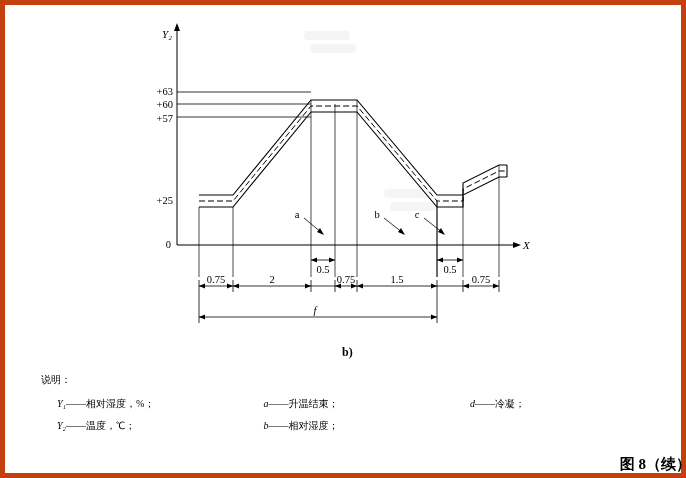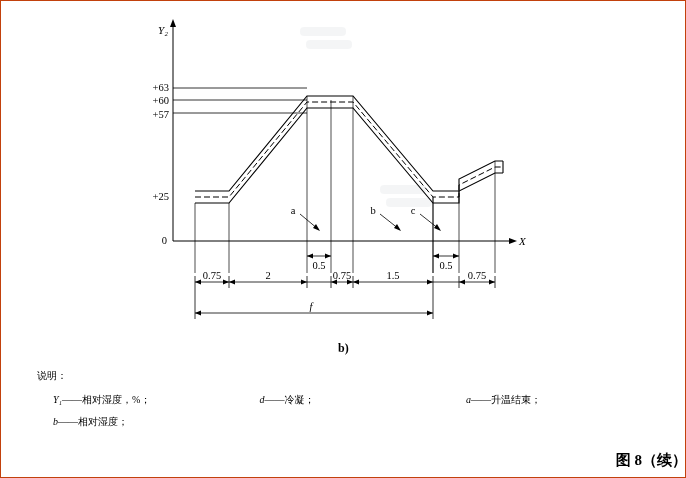--- a/index.html
+++ b/index.html
@@ -11,21 +11,21 @@
     height: 478px;
     background: #ffffff;
     font-family: "Liberation Serif", serif;
     color: #000000;
     overflow: hidden;
   }
   #page {
     position: relative;
     width: 686px;
     height: 478px;
-    border: 1px solid #c2410c;
+    border: 5px solid #c2410c;
     box-sizing: border-box;
   }
   .chart-area {
     position: absolute;
     left: 0;
     top: 0;
     width: 686px;
     height: 340px;
   }
   svg {
@@ -210,28 +210,31 @@
   <div class="panel-label">b)</div>
 
   <div class="legend">
     <div class="legend-title">说明：</div>
 
     <div class="legend-row">
       <div class="legend-col">
         <span class="sym">Y₁</span><span>——相对湿度，%；</span>
       </div>
       <div class="legend-col">
+        <span class="sym">a</span><span>——升温结束；</span>
+      </div>
+      <div class="legend-col">
         <span class="sym">d</span><span>——冷凝；</span>
       </div>
-      <div class="legend-col">
-        <span class="sym">a</span><span>——升温结束；</span>
-      </div>
     </div>
 
     <div class="legend-row">
+      <div class="legend-col">
+        <span class="sym">Y₂</span><span>——温度，℃；</span>
+      </div>
       <div class="legend-col">
         <span class="sym">b</span><span>——相对湿度；</span>
       </div>
     </div>
 
   </div>
 
   <div class="figcap">图 8（续）</div>
 </div>
 

